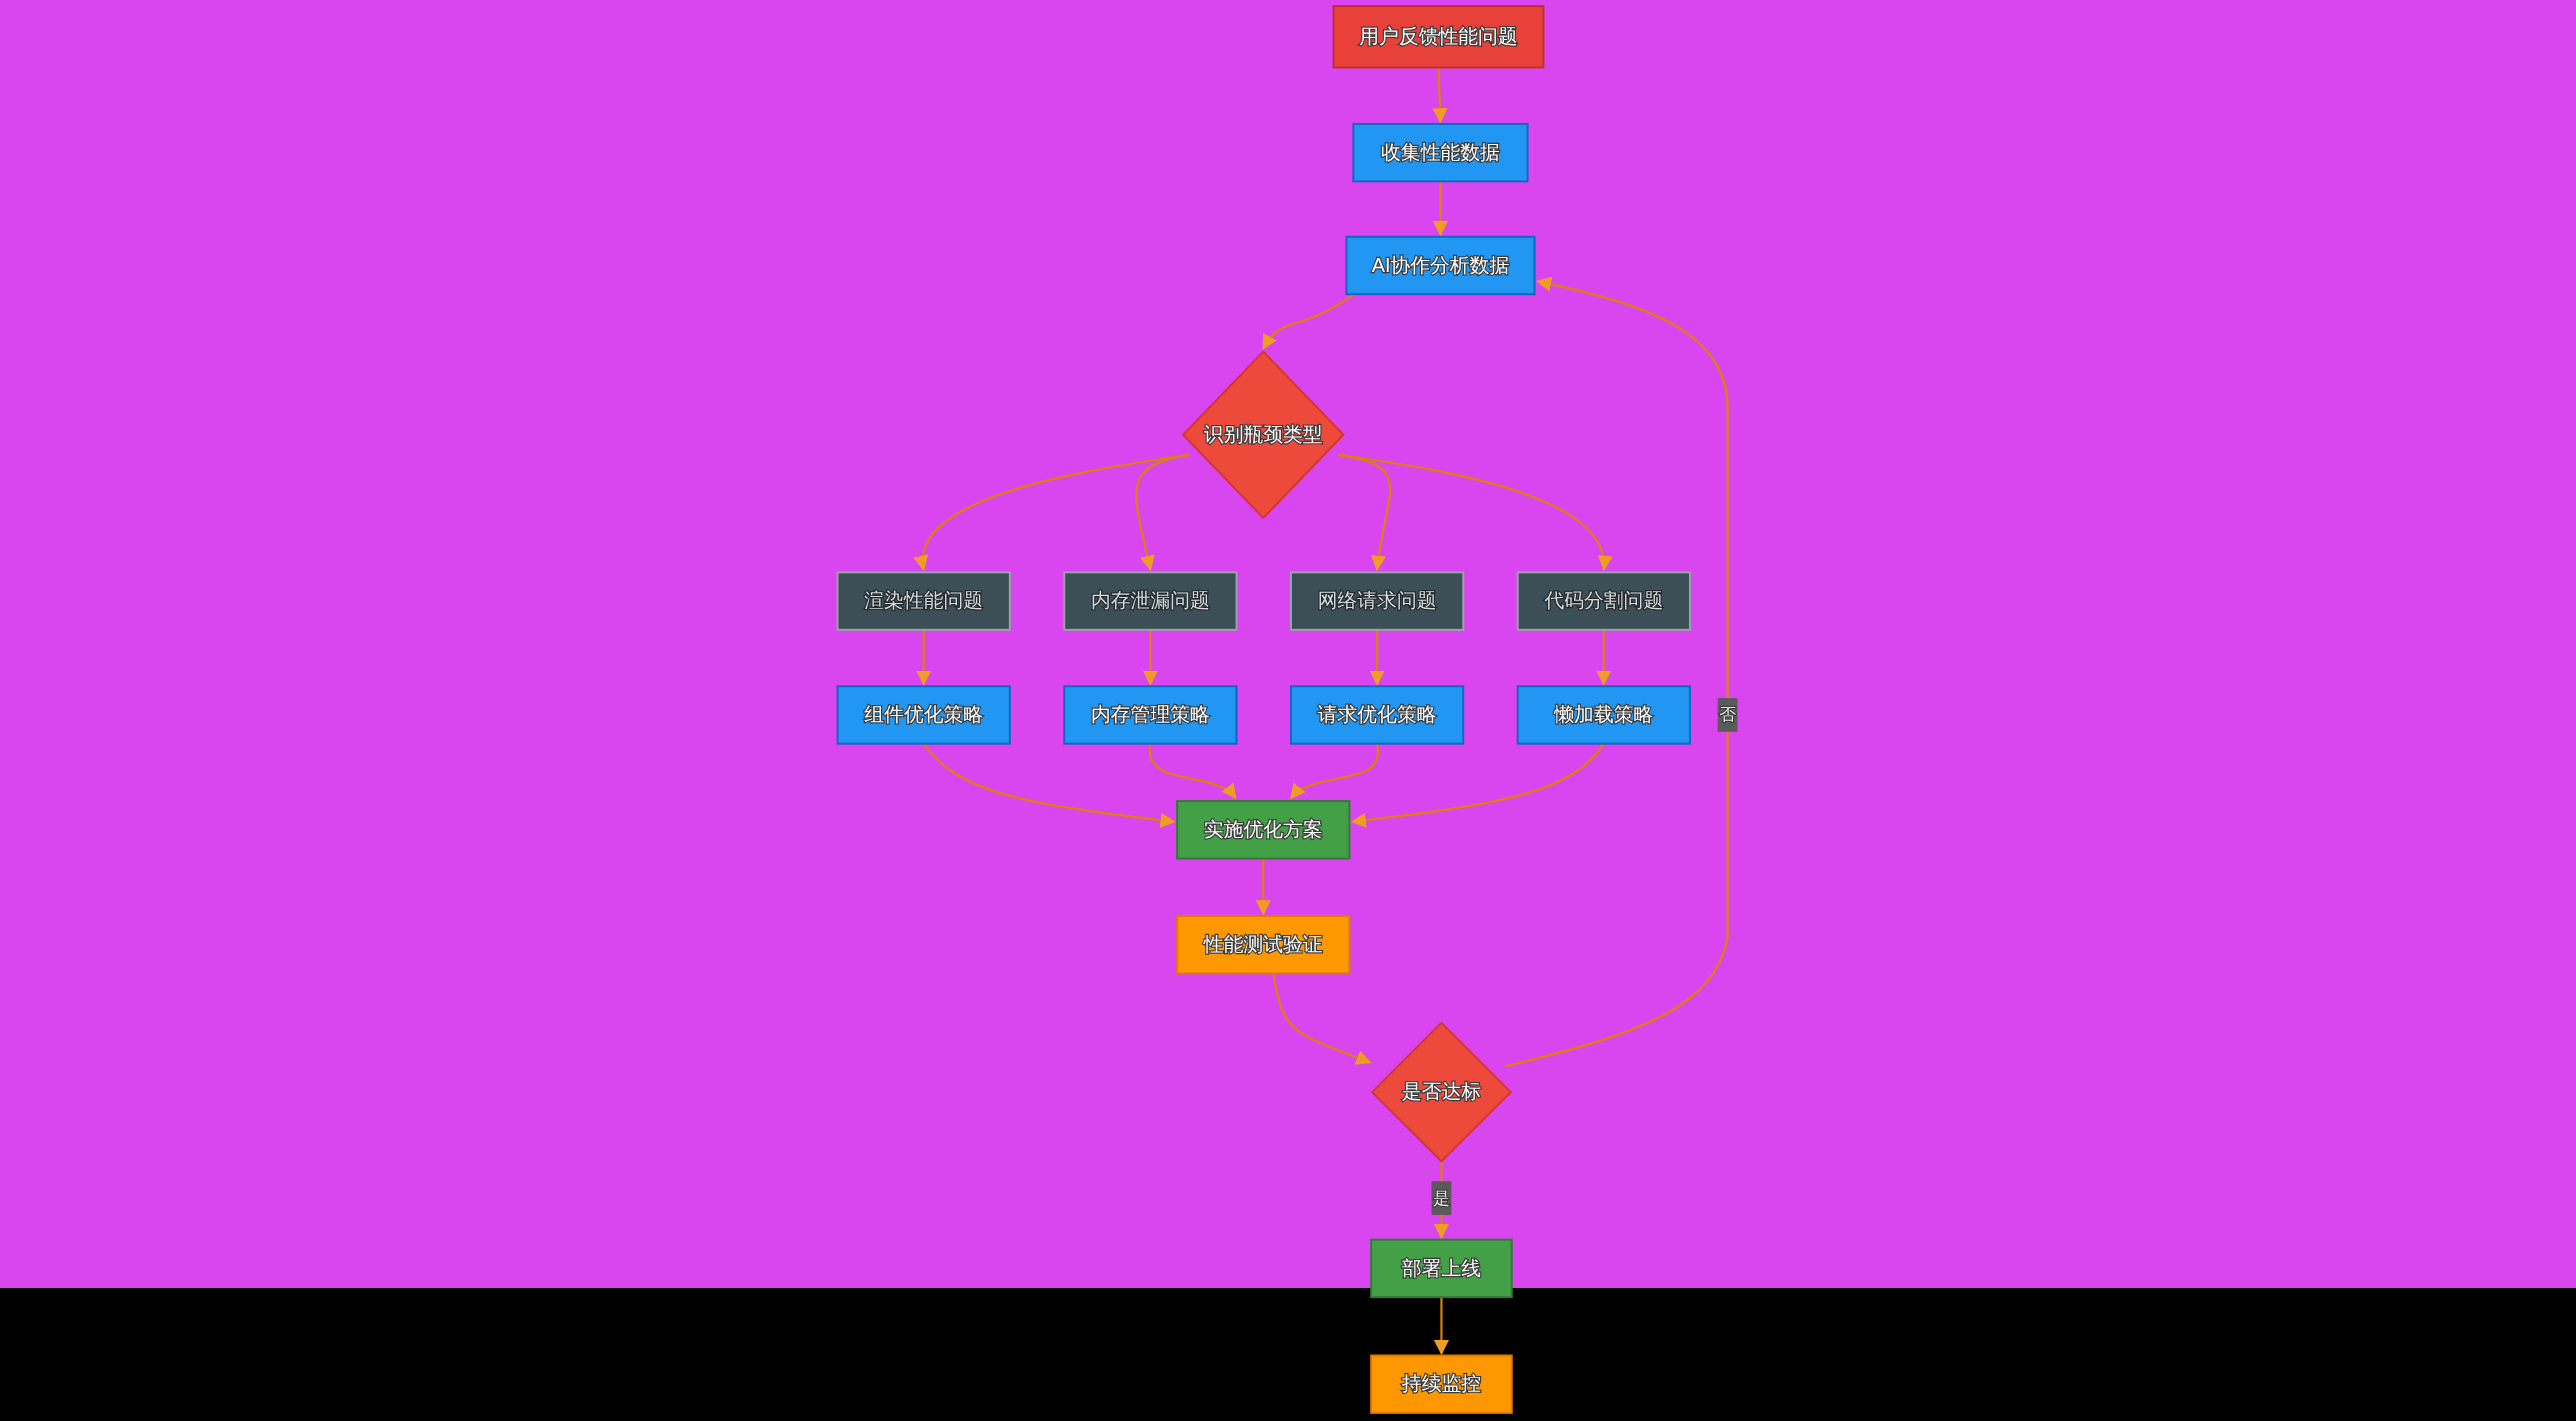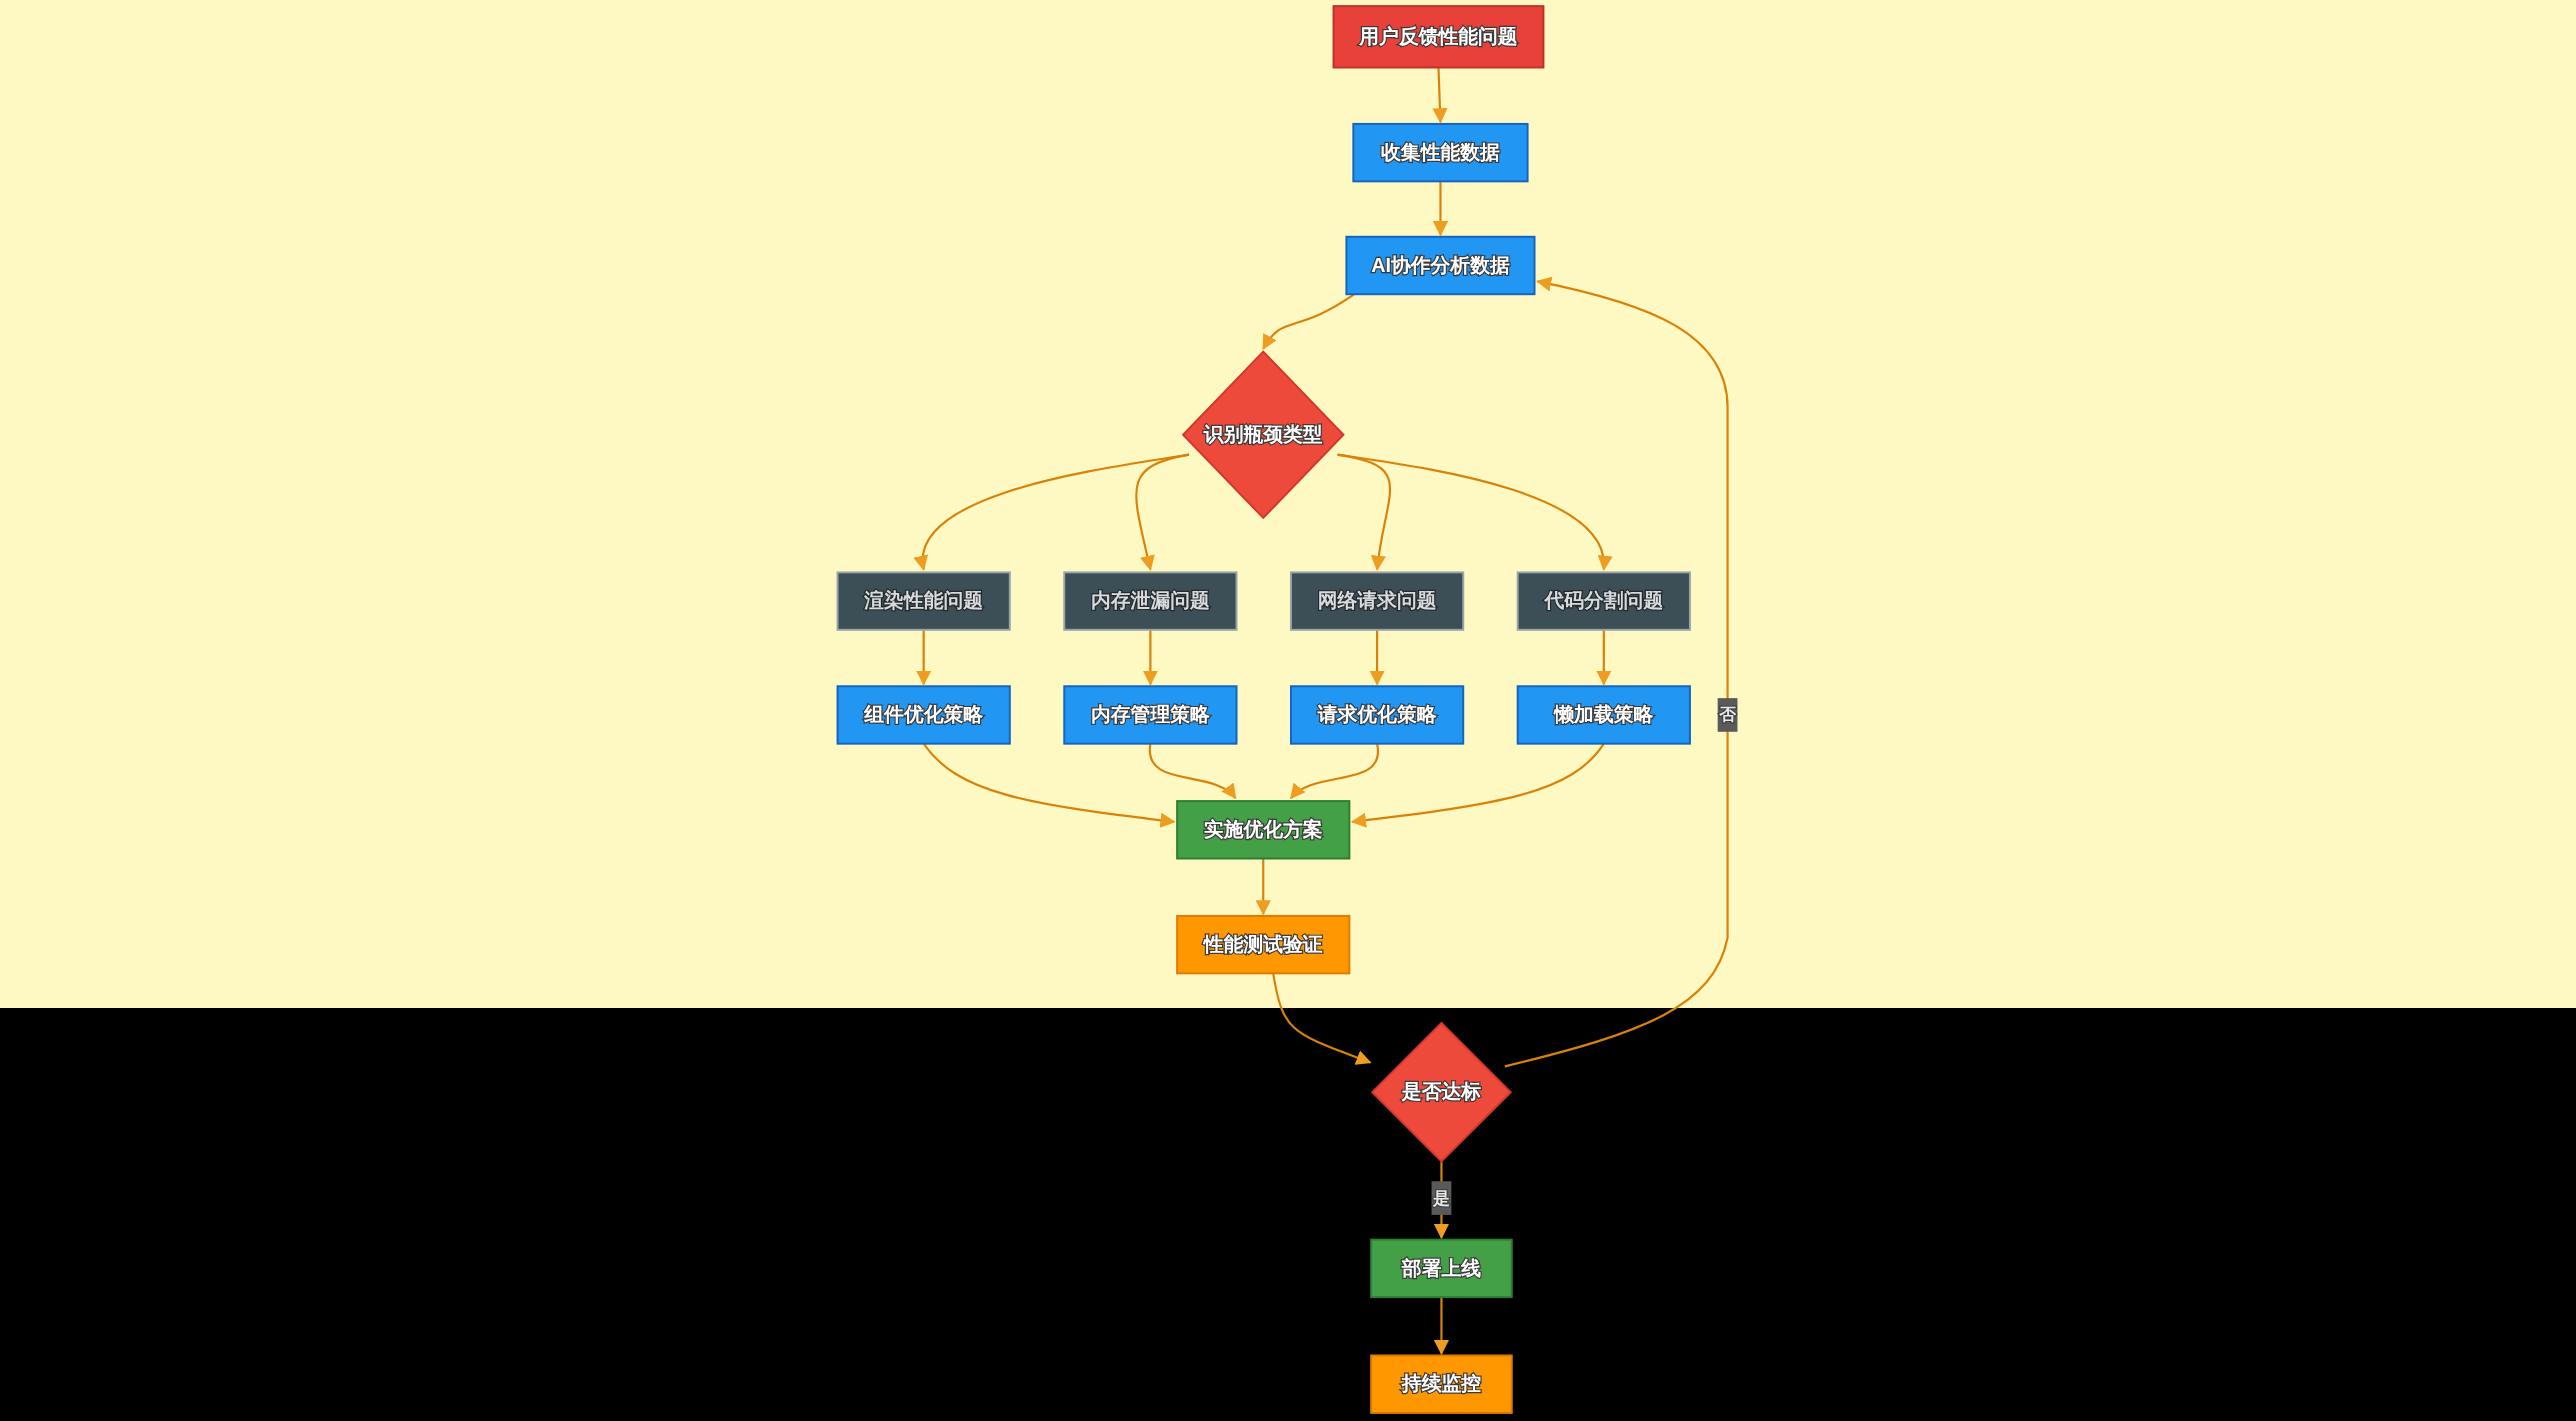--- a/index.html
+++ b/index.html
@@ -10,23 +10,22 @@
   }
   body {
     width: 2576px;
     height: 1422px;
     overflow: hidden;
     font-family: "Liberation Sans", "DejaVu Sans", sans-serif;
   }
   #flow-root {
     position: relative;
     width: 2576px;
-    height: 1008px;
-    background: #fef9c3;
-    font-weight: bold;
+    height: 1288px;
+    background: #d946ef;
   }
   svg#flow-svg {
     position: absolute;
     left: 0;
     top: 0;
     width: 2576px;
     height: 1422px;
     display: block;
   }
   .edge-path {

